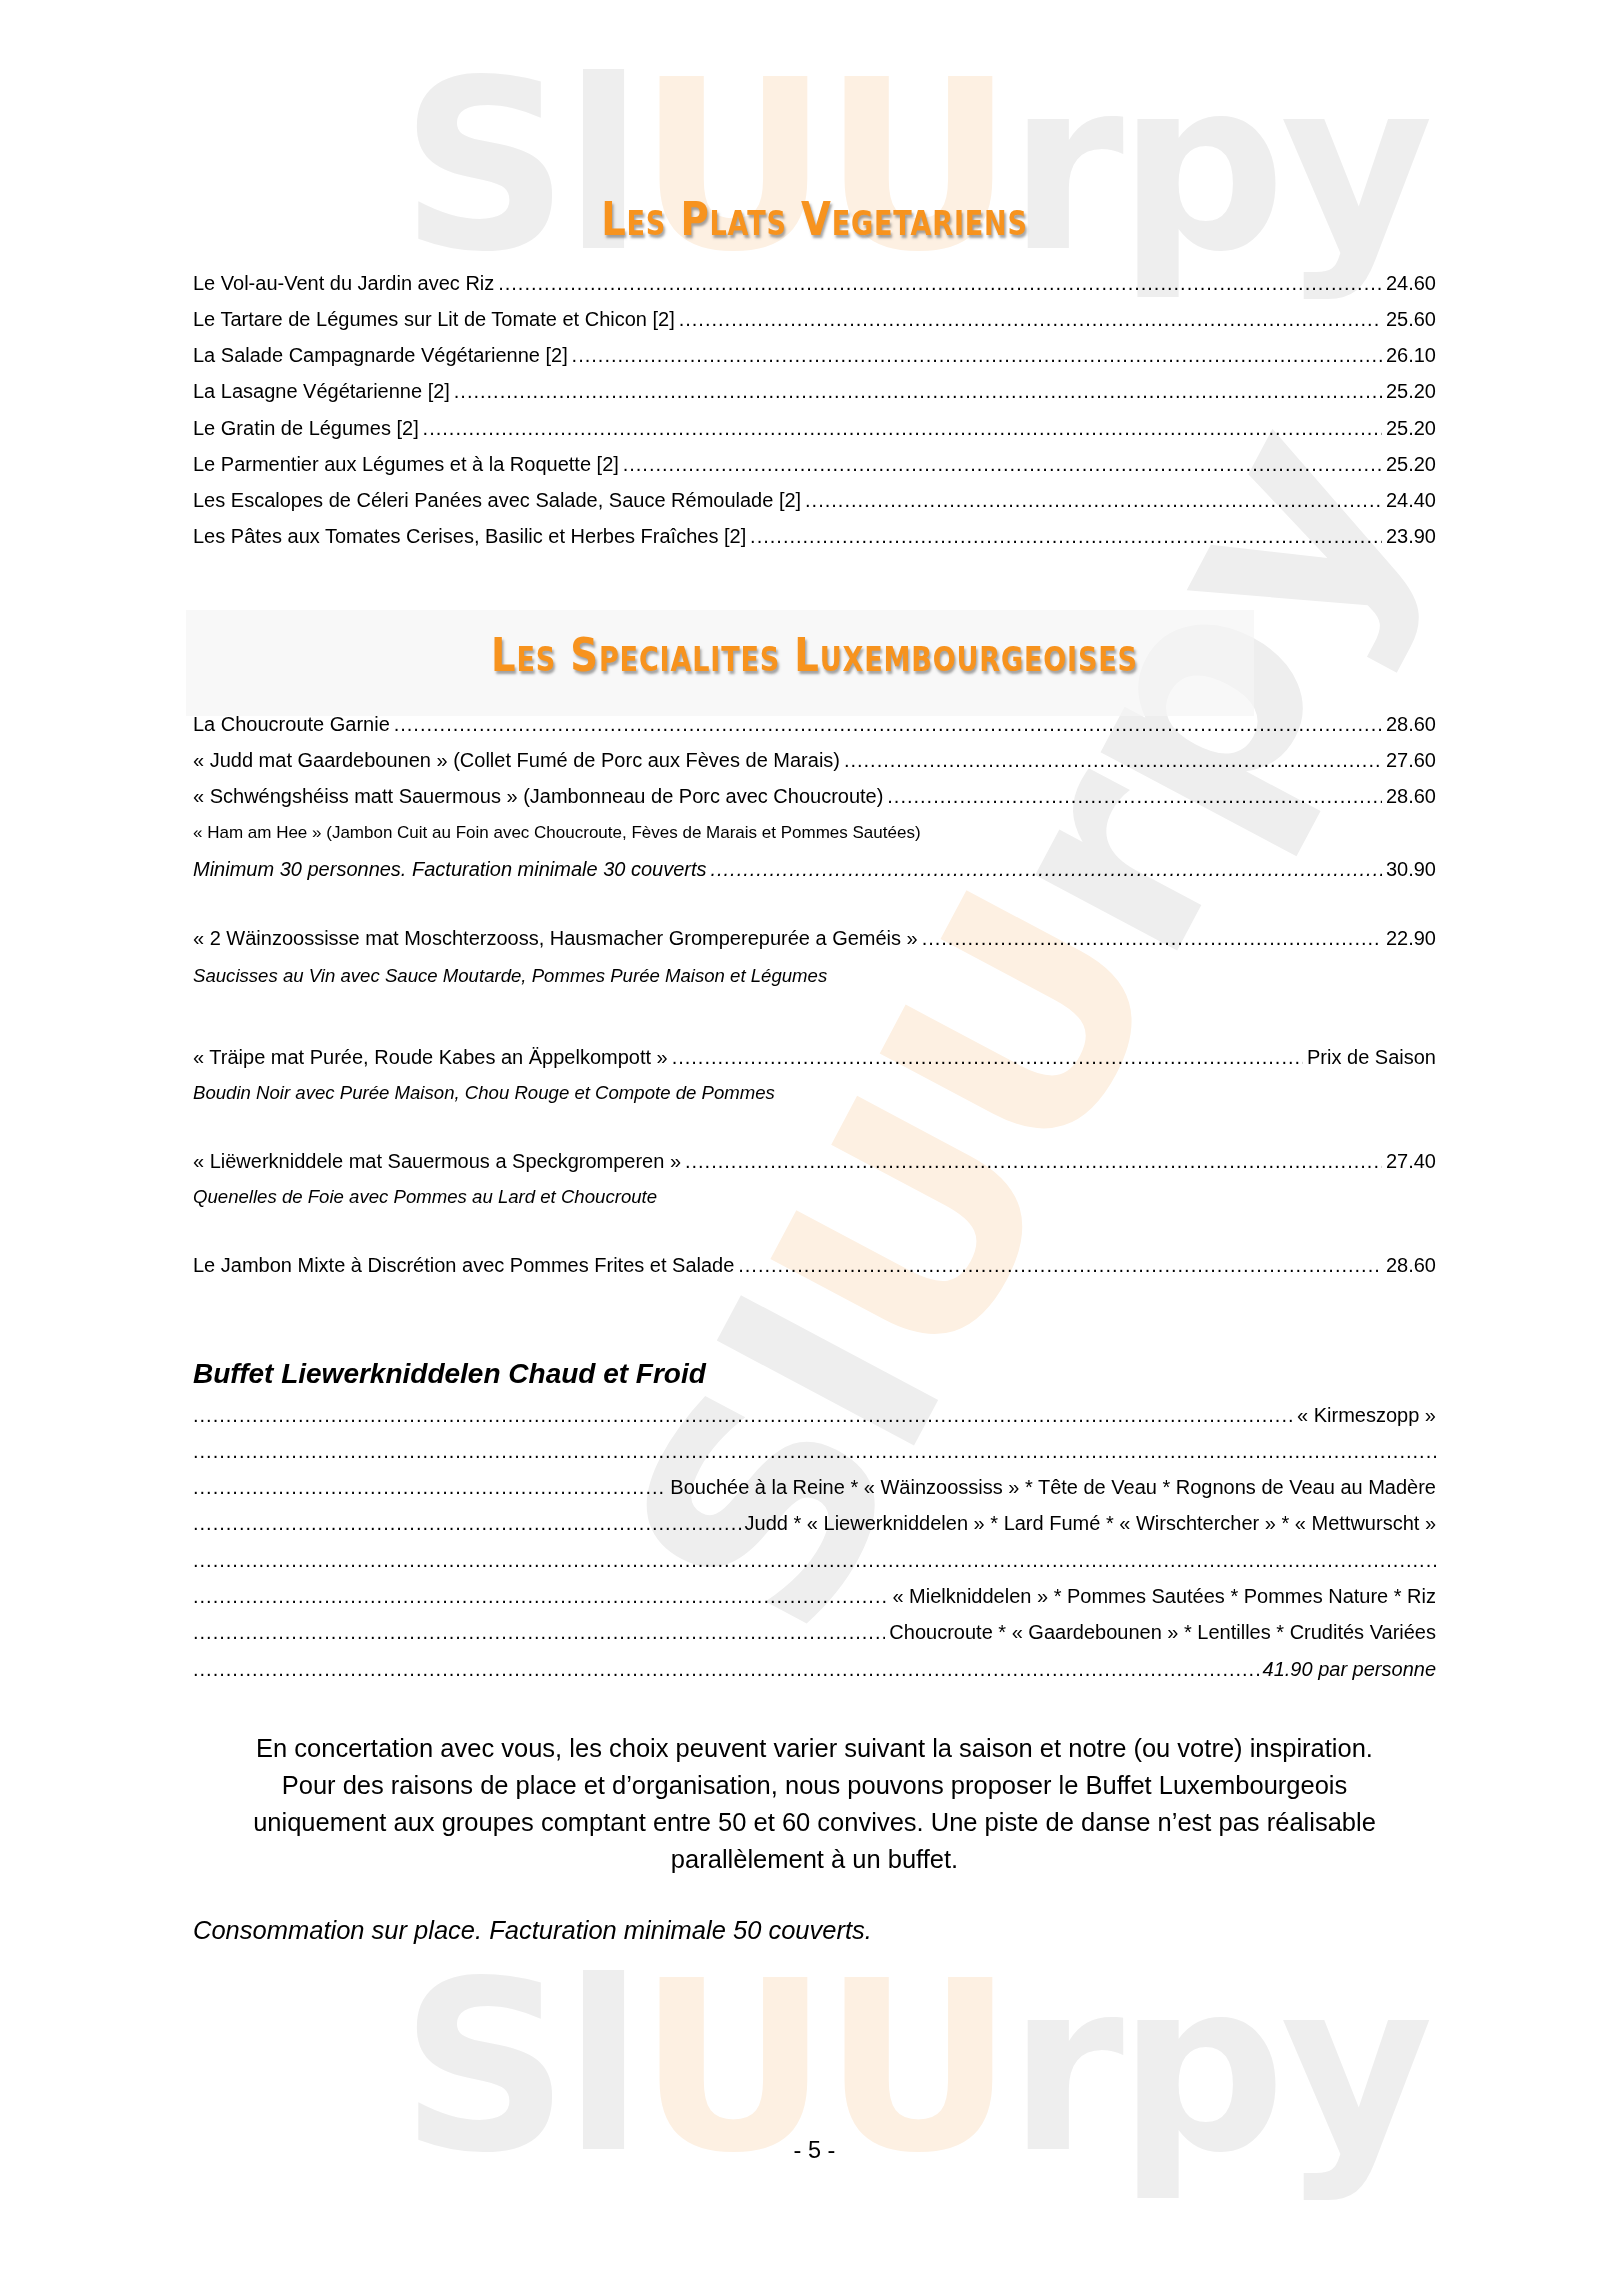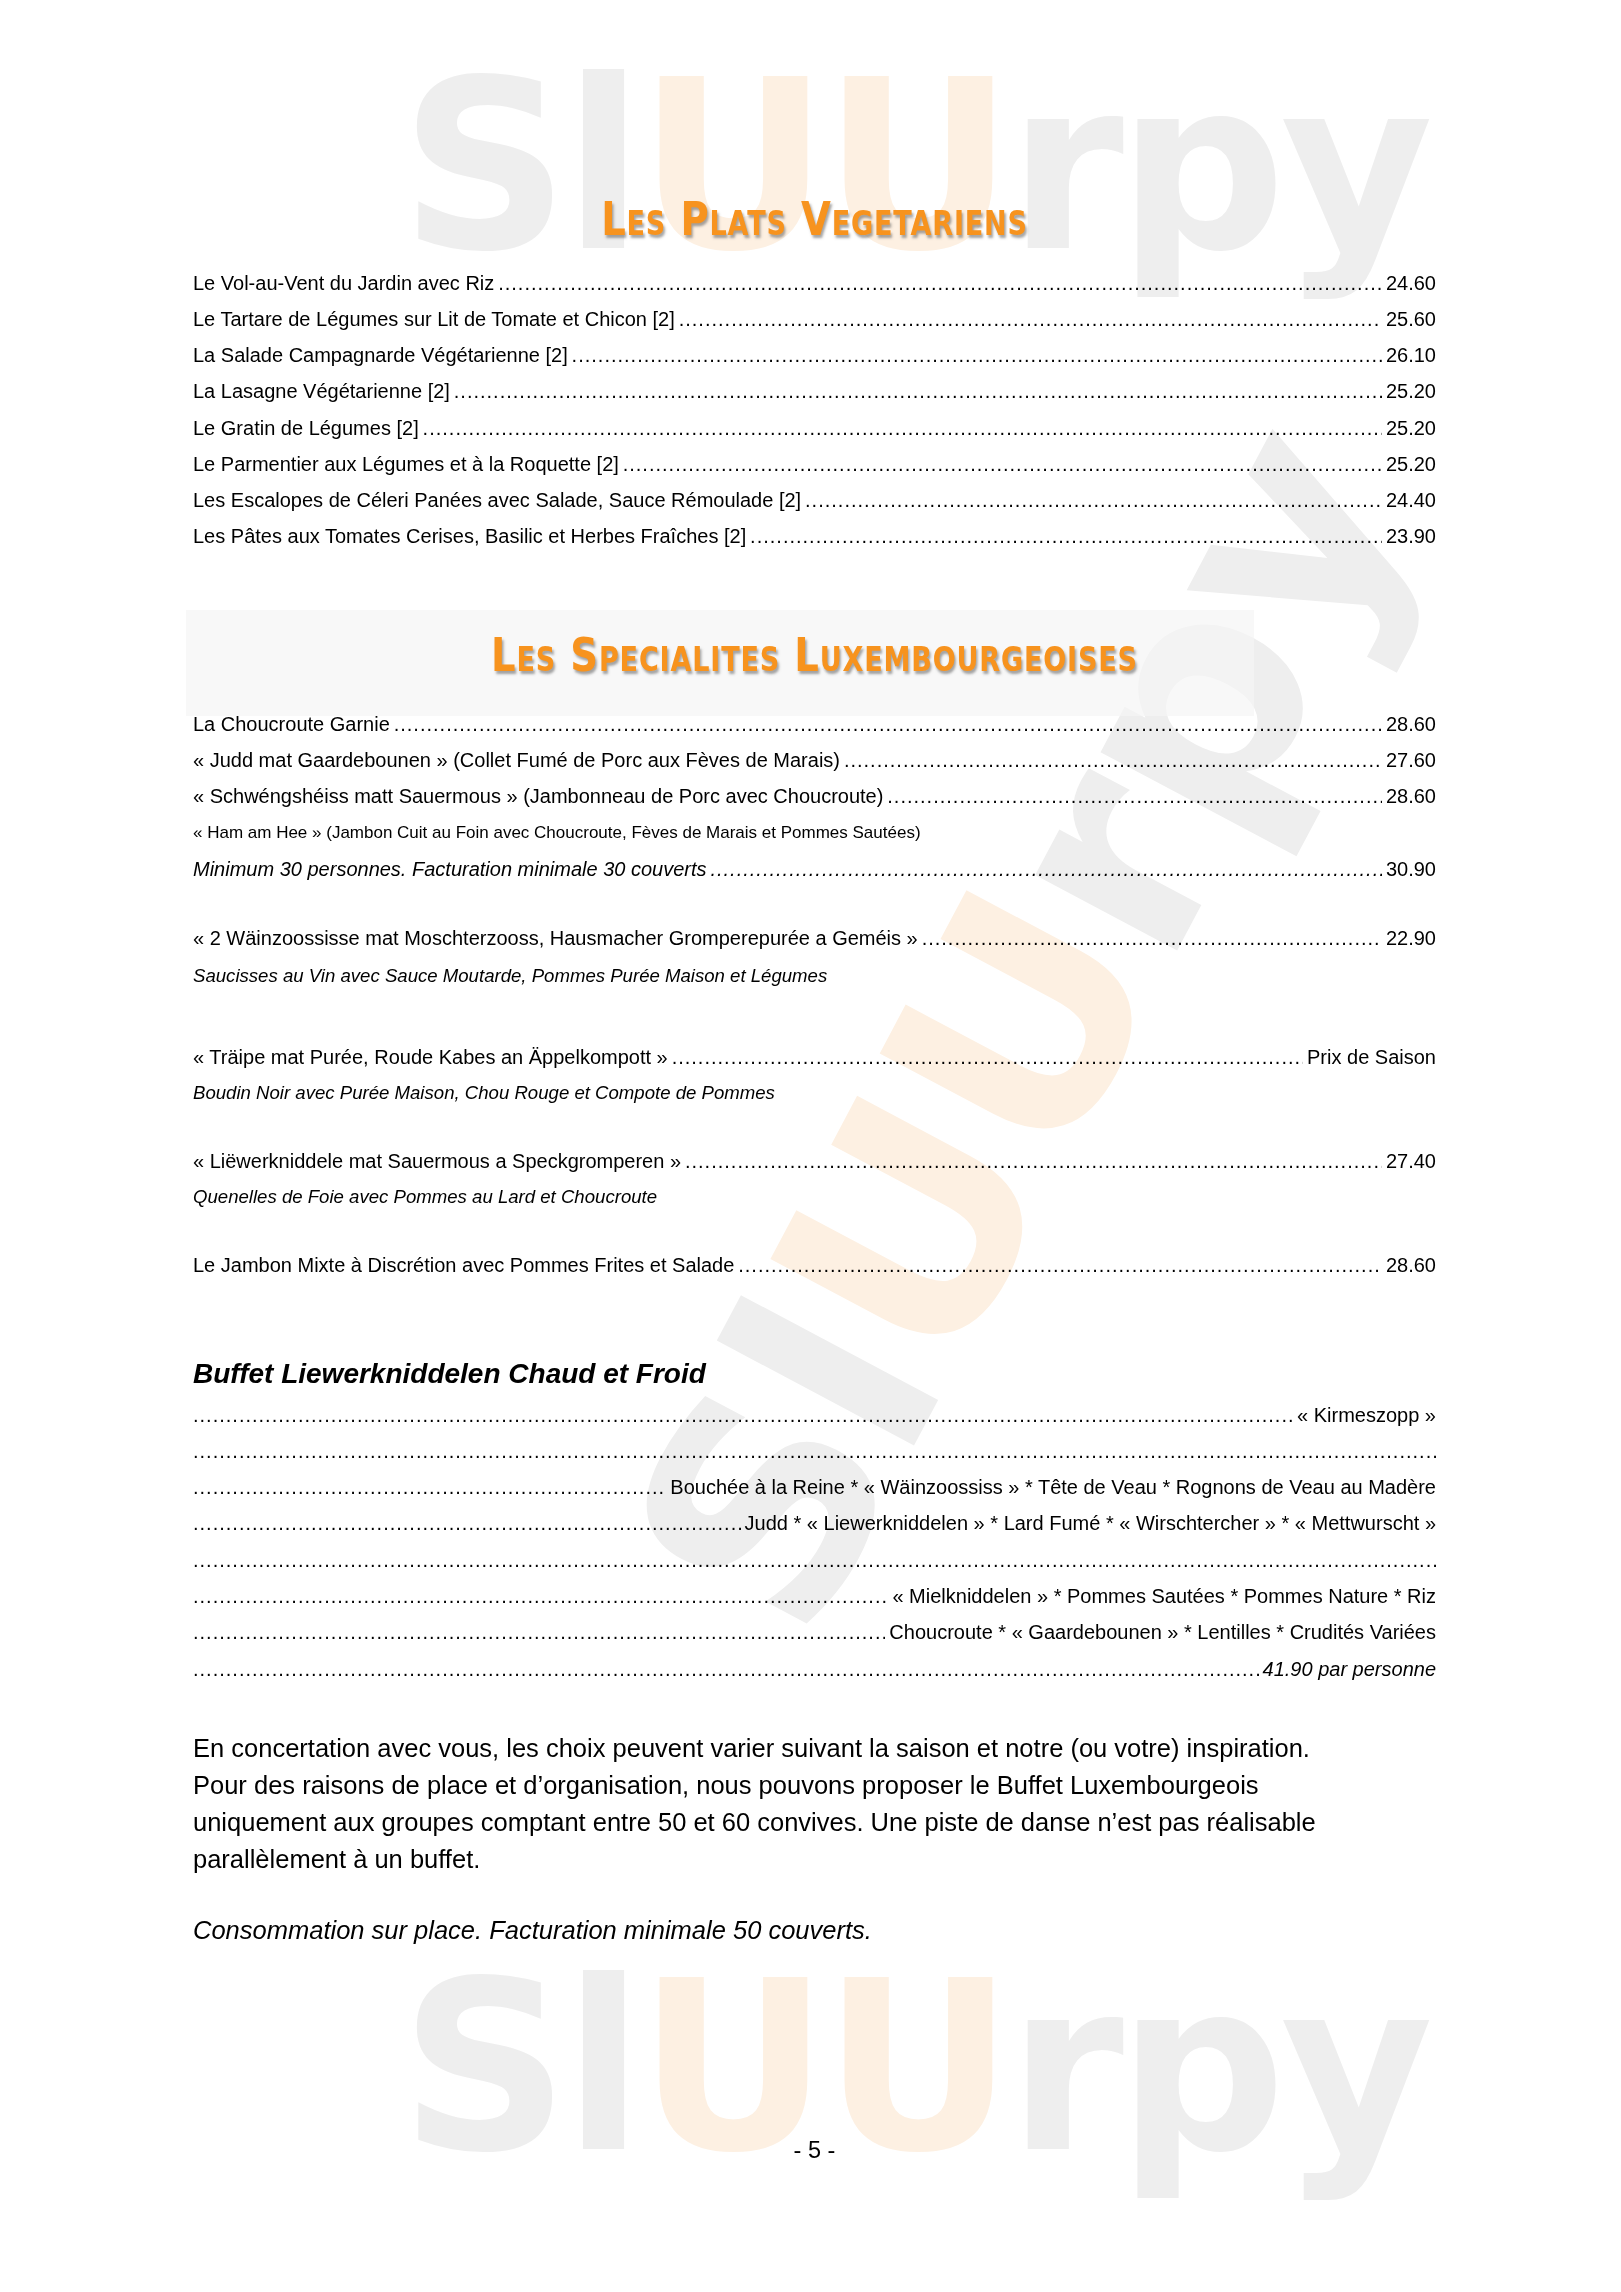--- a/index.html
+++ b/index.html
@@ -31,21 +31,21 @@
     .row .name { flex: 0 0 auto; padding-right: 3.9px; }
     .row .dots { flex: 1 1 auto; overflow: hidden; letter-spacing: 1px; color: #000; }
     .row .dots::before { content: "............................................................................................................................................................................................................................................................................................"; }
     .row .price { flex: 0 0 auto; padding-left: 3.9px; }
     .row.italic { font-style: italic; }
     .sub { position: absolute; left: 0; font-size: 18.6px; font-style: italic; white-space: nowrap; }
     .plain { position: absolute; left: 0; font-size: 17px; line-height: 33px; white-space: nowrap; }
 
     .buffet-title { position: absolute; left: 0; top: 1358px; font-size: 28px; font-weight: bold; font-style: italic; }
 
-    .para { position: absolute; left: 0; top: 1730px; width: 1243px; font-size: 25.5px; line-height: 37px; }
+    .para { position: absolute; left: 0; top: 1730px; width: 1243px; font-size: 25.5px; line-height: 37px; text-align: center; }
     .para p { margin: 0; }
     .note { position: absolute; left: 0; top: 1916px; font-size: 25.5px; font-style: italic; }
 
     .page-num { position: absolute; left: 0; width: 1243px; top: 2137px; text-align: center; font-size: 23.5px; }
   </style>
 </head>
 <body>
 
 <div class="wm wm-top">
   <span class="g">Sl</span><span class="o">UU</span><span class="g">rpy</span>

